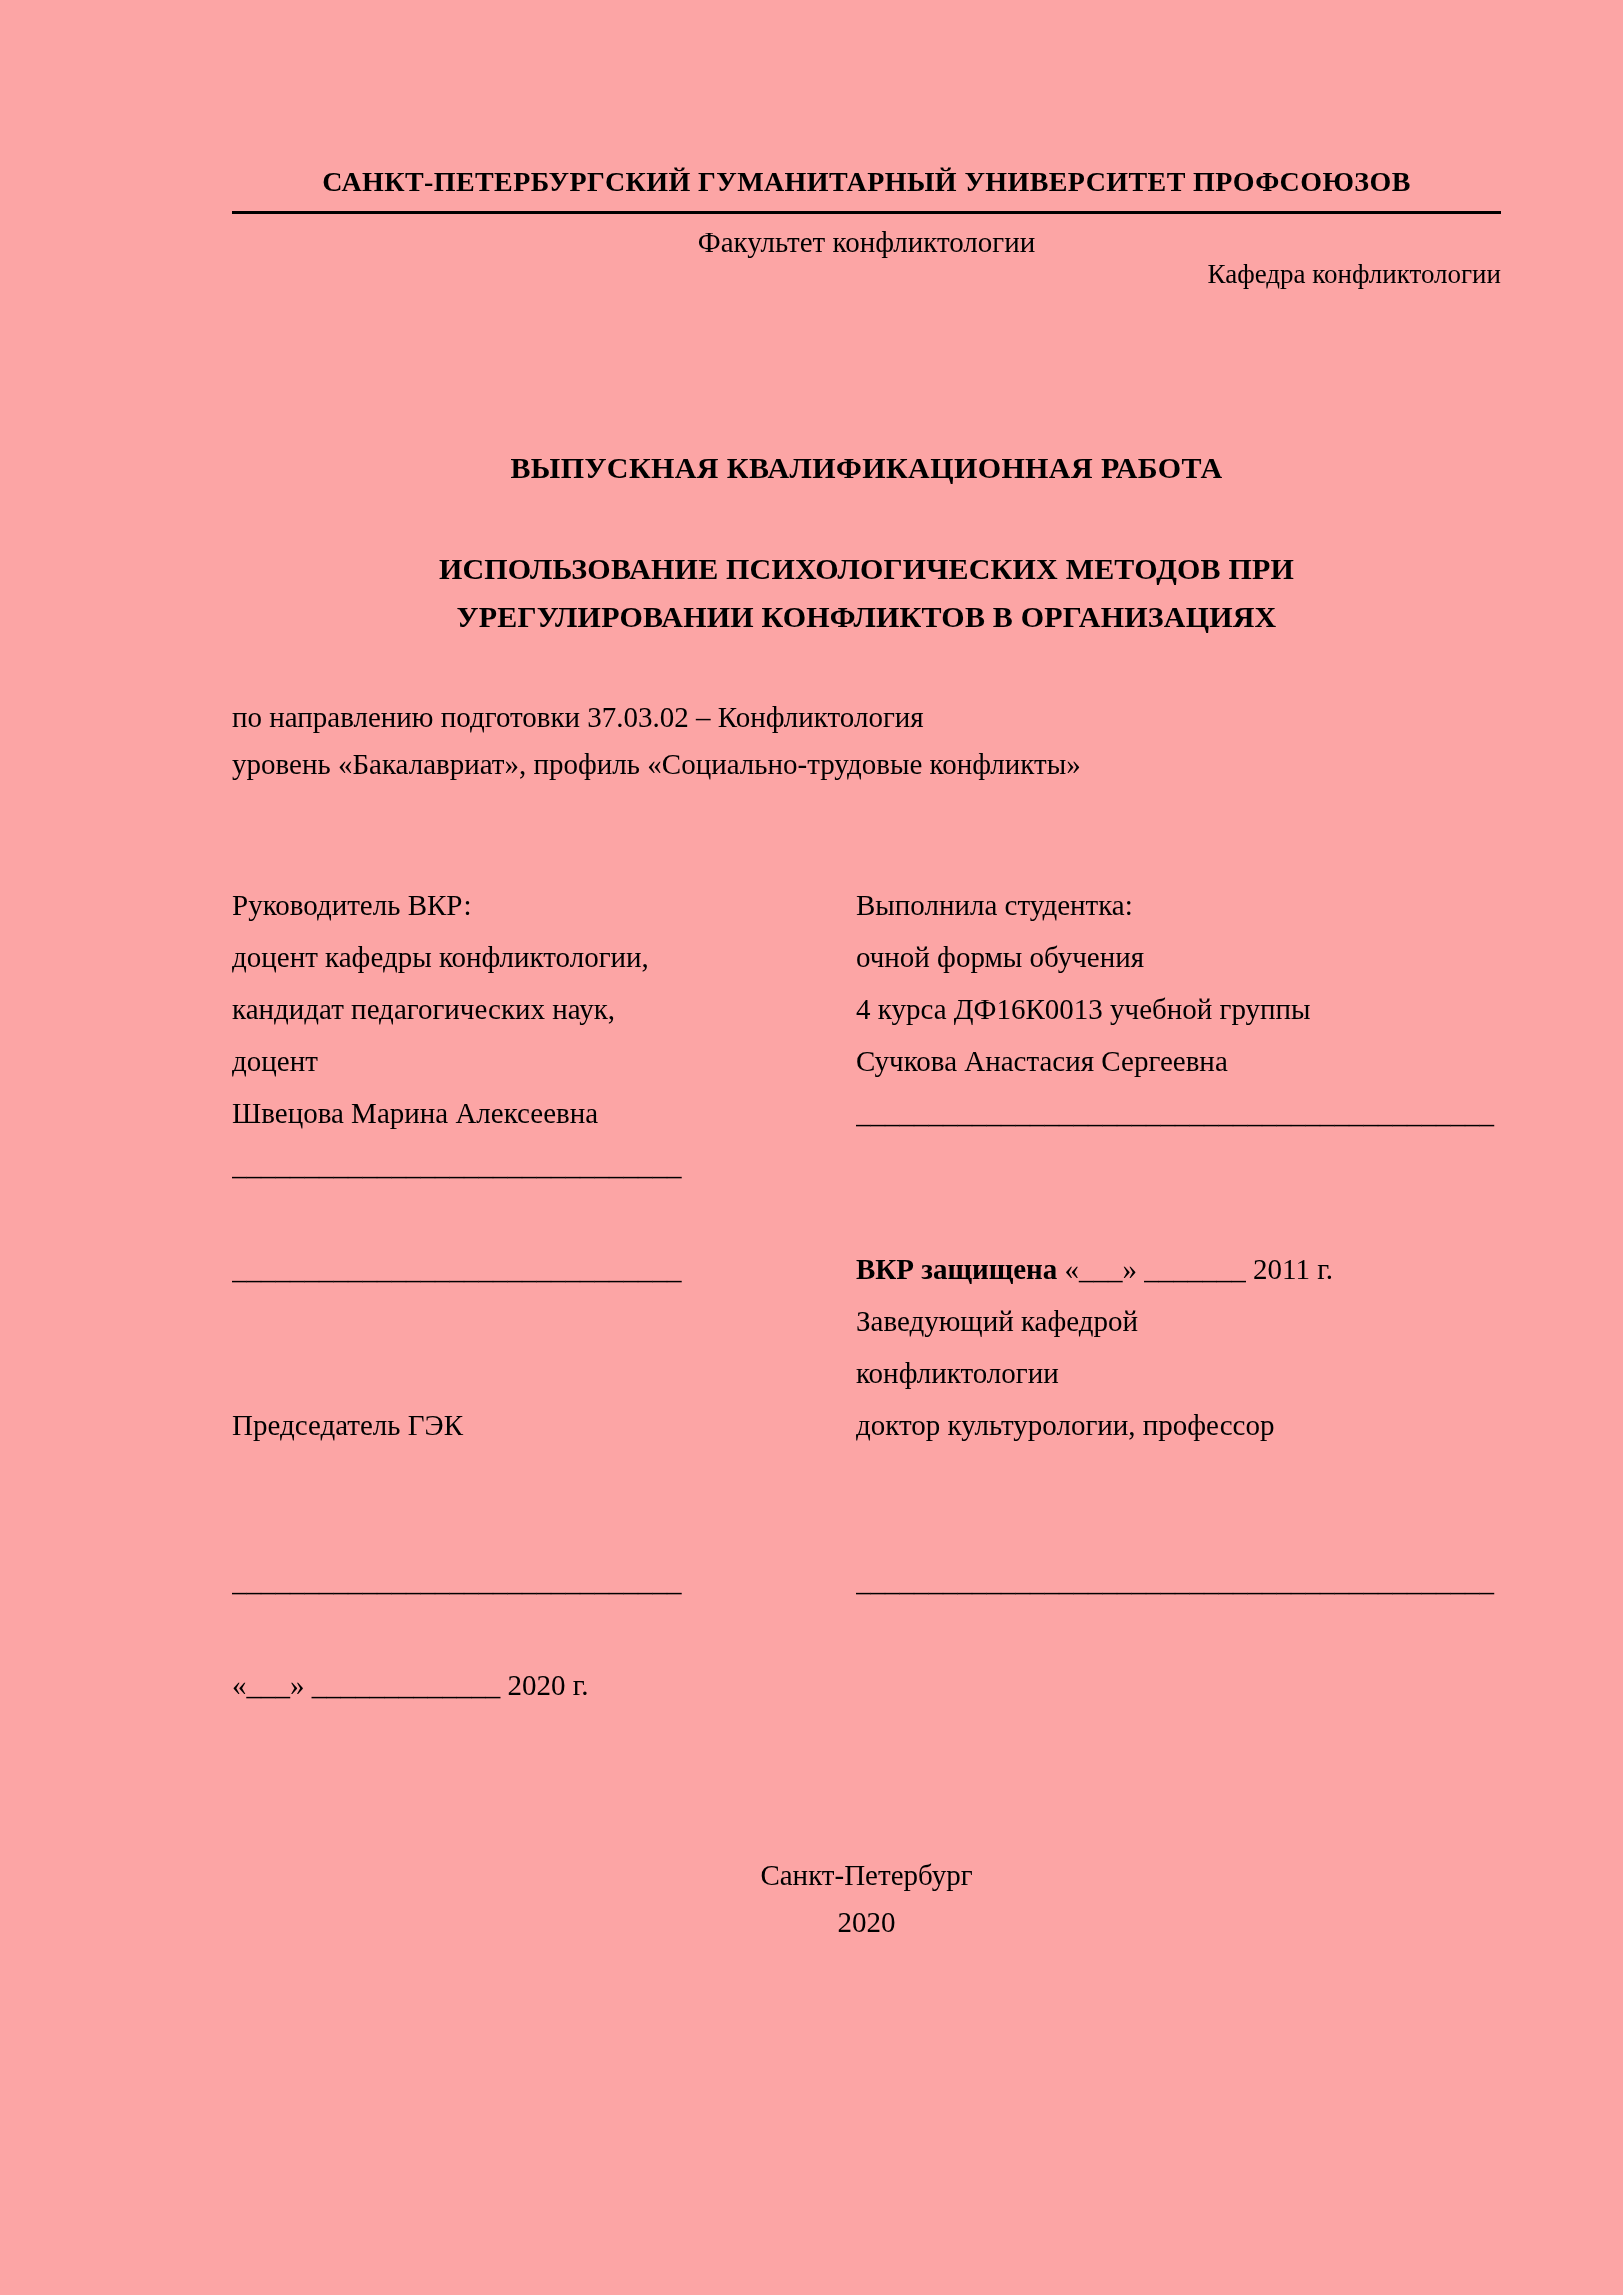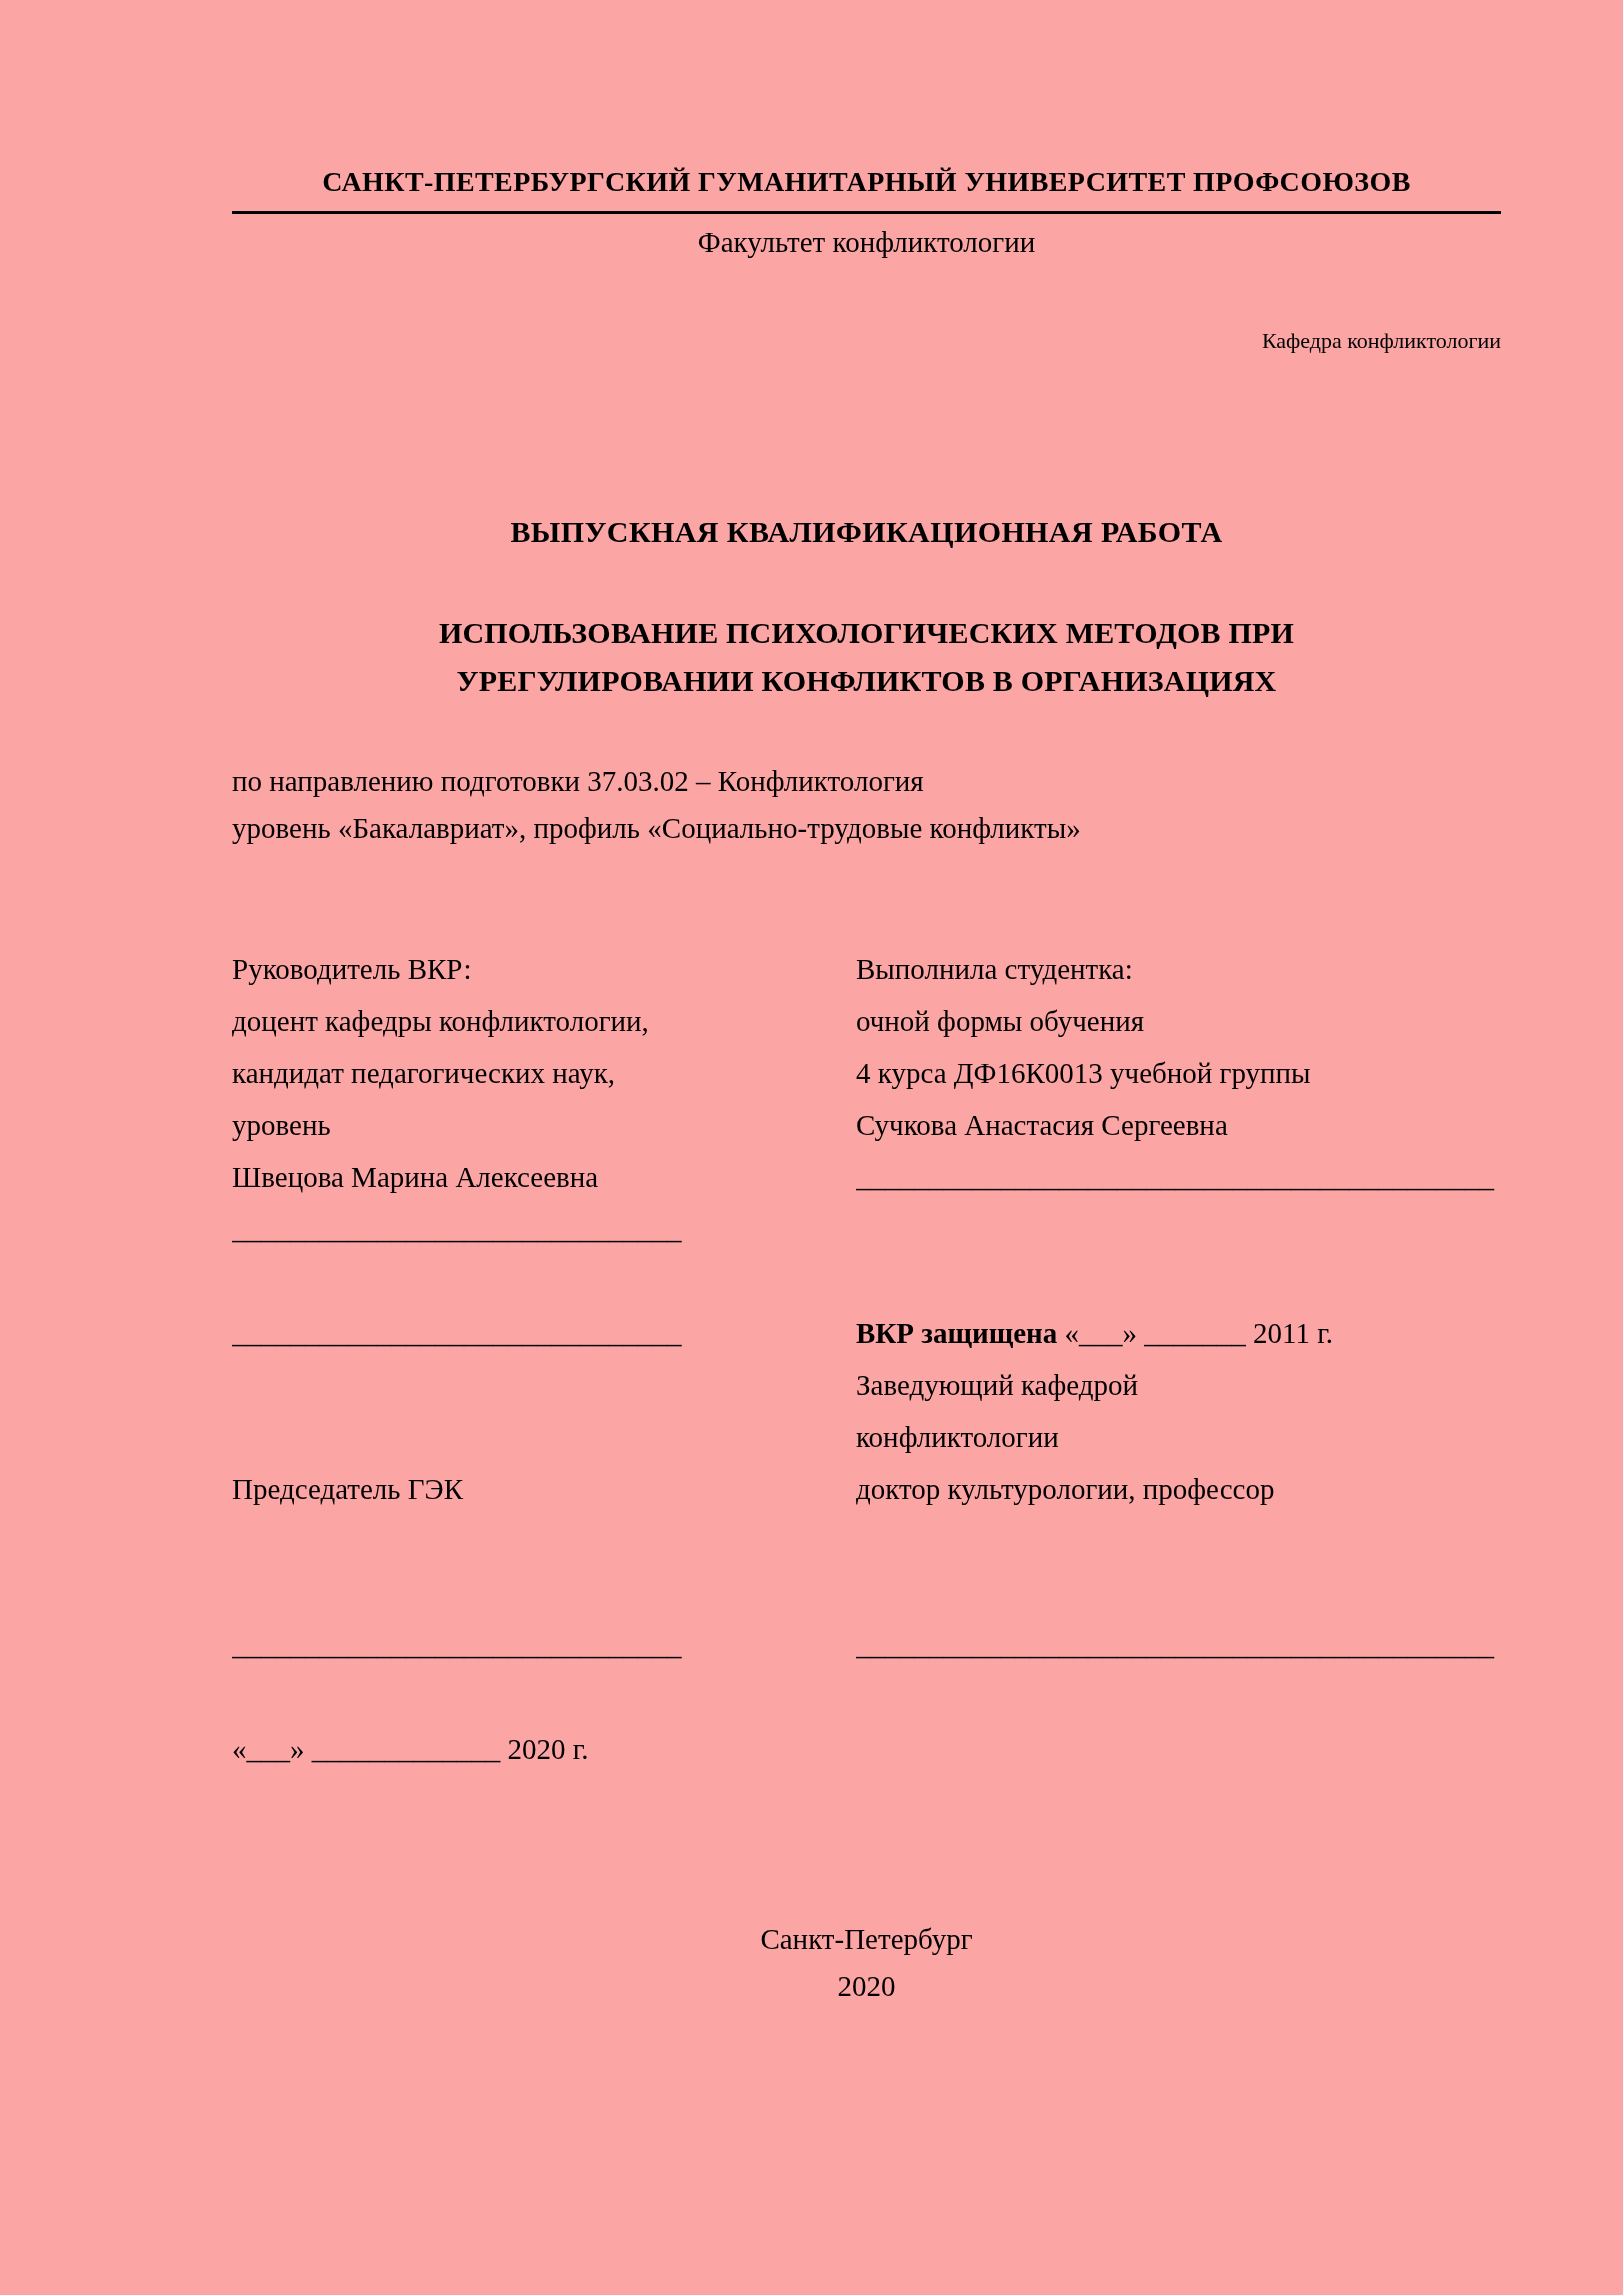--- a/index.html
+++ b/index.html
@@ -24,22 +24,21 @@
     border-bottom: 3.1px solid #000;
     padding-bottom: 12.6px;
   }
   .faculty {
     text-align: center;
     font-size: 29px;
     margin-top: 12.6px;
   }
   .department {
     text-align: right;
-    font-size: 22px;
-    margin-top: 69px;
+    font-size: 27px;
   }
   .worktype {
     text-align: center;
     font-weight: bold;
     font-size: 30px;
     margin-top: 161px;
     letter-spacing: 0.4px;
   }
   .title {
     text-align: center;
@@ -102,21 +101,21 @@
 
     <div class="line">Руководитель ВКР:</div>
     <div class="line">Выполнила студентка:</div>
 
     <div class="line">доцент кафедры конфликтологии,</div>
     <div class="line">очной формы обучения</div>
 
     <div class="line">кандидат педагогических наук,</div>
     <div class="line">4 курса ДФ16К0013 учебной группы</div>
 
-    <div class="line">уровень</div>
+    <div class="line">доцент</div>
     <div class="line">Сучкова Анастасия Сергеевна</div>
 
     <div class="line">Швецова Марина Алексеевна</div>
     <div class="line">____________________________________________</div>
 
     <div class="line">_______________________________</div>
     <div class="line"></div>
 
     <div class="line"></div>
     <div class="line"></div>

